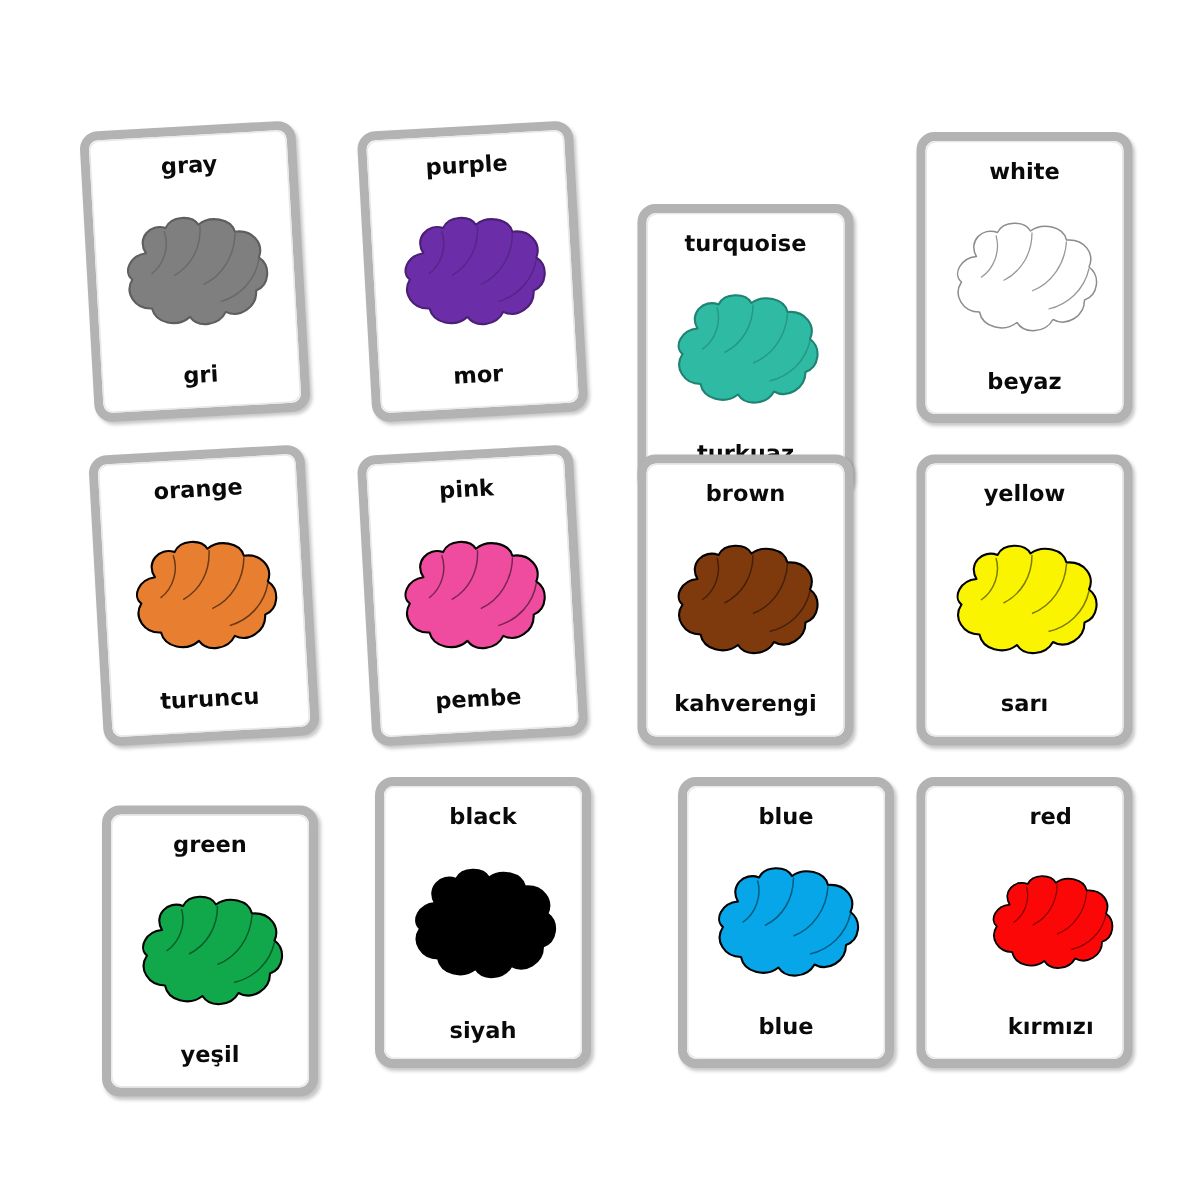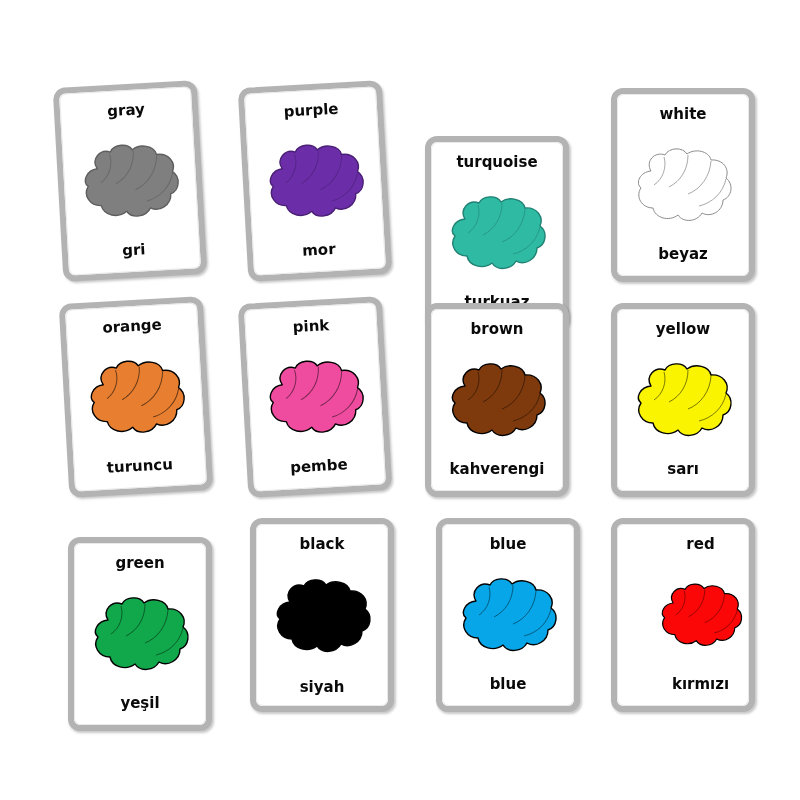--- a/index.html
+++ b/index.html
@@ -77,21 +77,21 @@
   .pos-r1c3 { left: 425px; top: 88px;  transform: rotate(0deg); margin-top: 48px; }
   .pos-r1c4 { left: 611px; top: 88px;  transform: rotate(0deg); }
 
   .pos-r2c1 { left: 64px;  top: 300px; transform: rotate(-3.2deg); }
   .pos-r2c2 { left: 243px; top: 300px; transform: rotate(-3.2deg); }
   .pos-r2c3 { left: 425px; top: 303px; transform: rotate(0deg); }
   .pos-r2c4 { left: 611px; top: 303px; transform: rotate(0deg); }
 
   .pos-r3c1 { left: 68px;  top: 518px; transform: rotate(0deg); margin-top: 19px; }
   .pos-r3c2 { left: 250px; top: 518px; transform: rotate(0deg); gap: 24px; }
-  .pos-r3c3 { left: 436px; top: 518px; transform: rotate(0deg); }
+  .pos-r3c3 { left: 452px; top: 518px; transform: rotate(0deg); }
   .pos-r3c4 { left: 611px; top: 518px; transform: rotate(0deg); padding-left: 39px; }
 </style>
 </head>
 <body>
 
 <div id="board">
 
   <div class="card pos-r1c1">
     <div class="card-label en">gray</div>
     <div class="blob-wrap">

